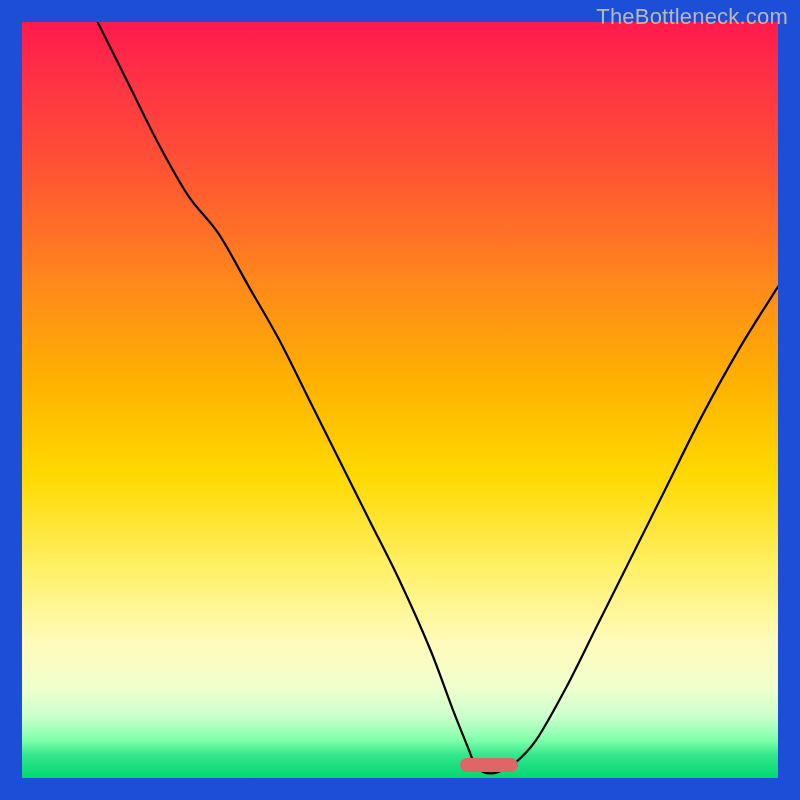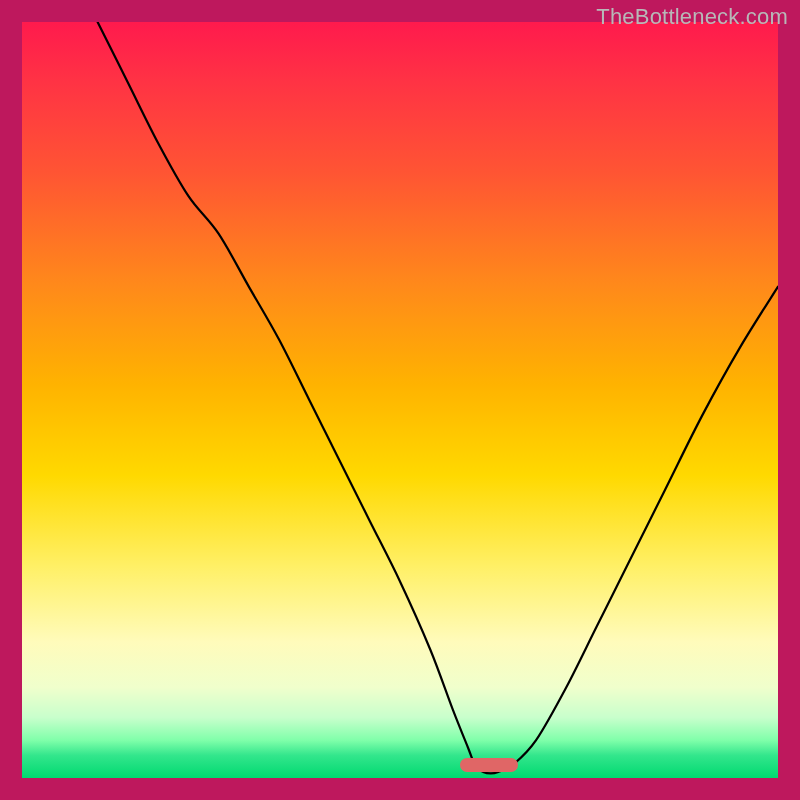--- a/index.html
+++ b/index.html
@@ -8,21 +8,21 @@
     width: 800px;
     height: 800px;
     background: #000;
     overflow: hidden;
     font-family: Arial, Helvetica, sans-serif;
   }
   .frame {
     position: relative;
     width: 800px;
     height: 800px;
-    background: #be185d;
+    background: #1d4ed8;
   }
   .plot {
     position: absolute;
     left: 22px;
     top: 22px;
     width: 756px;
     height: 756px;
     background: linear-gradient(to bottom,
       #ff1a4d 0%,
       #ff3344 8%,

